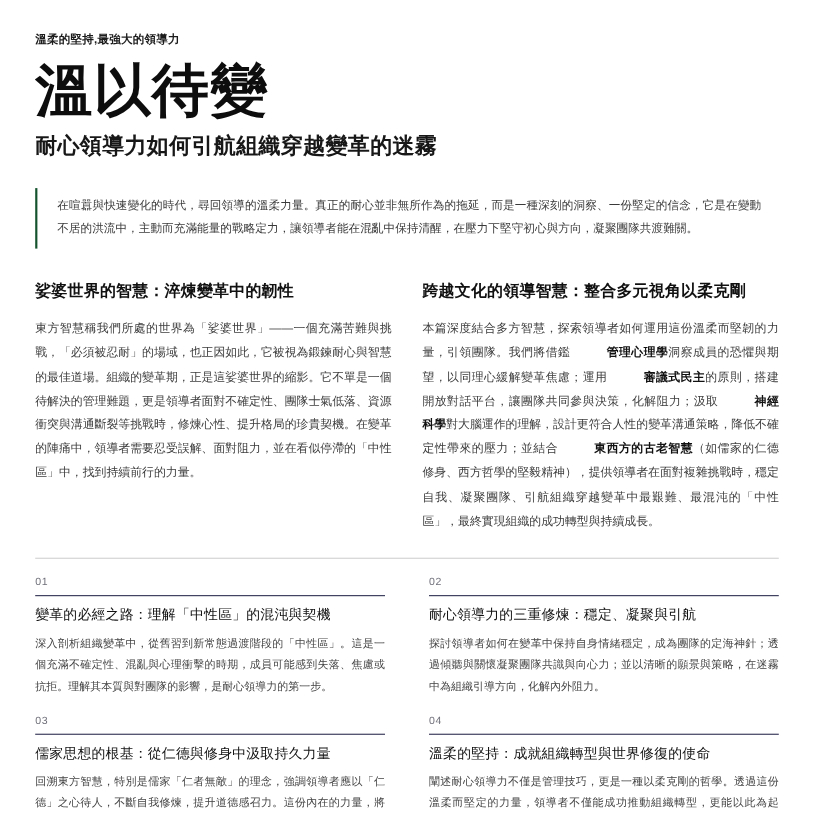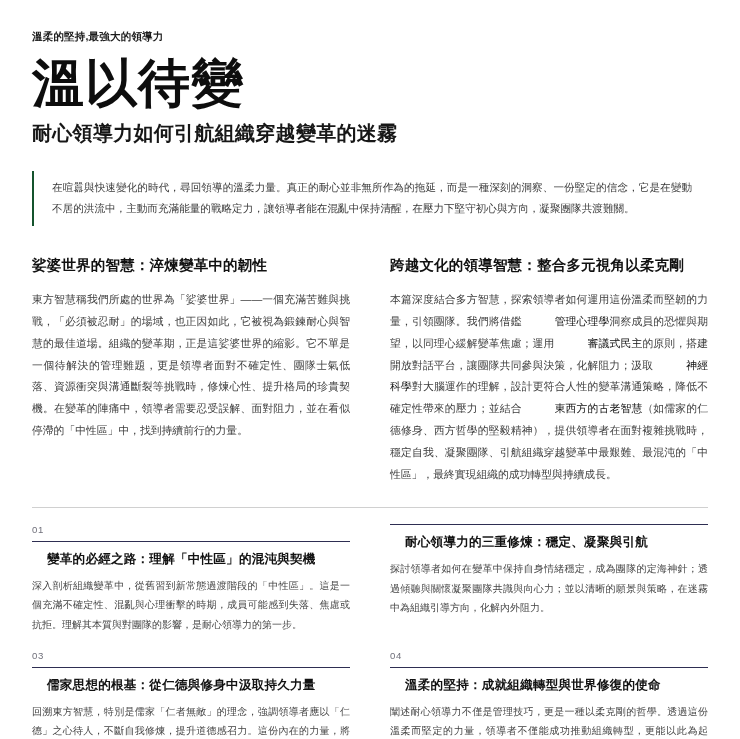--- a/index.html
+++ b/index.html
@@ -60,21 +60,21 @@
     margin: 0;
     font-size: 10.6px;
     line-height: 2.0;
     color: #3a3a3a;
     text-align: justify;
   }
 
   
   .two-col {
     display: flex;
-    gap: 40px;
+    gap: 28px;
     margin-bottom: 22px;
   }
   .col {
     flex: 1 1 0;
     min-width: 0;
   }
   .col h2 {
     font-size: 14.5px;
     font-weight: bold;
     line-height: 1.35;
@@ -83,21 +83,21 @@
     letter-spacing: 0.2px;
   }
   .col p {
     margin: 0;
     font-size: 10.8px;
     line-height: 2.02;
     color: #3c3c3c;
     text-align: justify;
   }
   .col p b {
-    font-weight: normal;
+    font-weight: bold;
     color: #111111;
     padding-left: 33px;
   }
 
   
   .rule {
     border: 0;
     border-top: 1px solid #d0d0d0;
     margin: 10px 0 0 0;
     height: 0;
@@ -119,23 +119,23 @@
     line-height: 1.2;
   }
   .card .num-rule {
     border: 0;
     border-top: 1.6px solid #2e2e52;
     margin: 0 0 9px 0;
     height: 0;
   }
   .card h3 {
     font-size: 12.6px;
-    font-weight: bold;
+    font-weight: normal;
     line-height: 1.35;
-    margin: 0 0 8px 15px;
+    margin: 0 0 8px 0;
     color: #121212;
     letter-spacing: 0.2px;
   }
   .card p {
     margin: 0;
     font-size: 10px;
     line-height: 1.95;
     color: #444444;
     text-align: justify;
   }
@@ -169,20 +169,21 @@
   <hr class="rule">
 
   <section class="cards" id="cards-grid">
       <div class="card">
         <p class="num">01</p>
         <hr class="num-rule">
         <h3>變革的必經之路：理解「中性區」的混沌與契機</h3>
         <p>深入剖析組織變革中，從舊習到新常態過渡階段的「中性區」。這是一個充滿不確定性、混亂與心理衝擊的時期，成員可能感到失落、焦慮或抗拒。理解其本質與對團隊的影響，是耐心領導力的第一步。</p>
       </div>
       <div class="card">
+        <p class="num">02</p>
         <hr class="num-rule">
         <h3>耐心領導力的三重修煉：穩定、凝聚與引航</h3>
         <p>探討領導者如何在變革中保持自身情緒穩定，成為團隊的定海神針；透過傾聽與關懷凝聚團隊共識與向心力；並以清晰的願景與策略，在迷霧中為組織引導方向，化解內外阻力。</p>
       </div>
       <div class="card">
         <p class="num">03</p>
         <hr class="num-rule">
         <h3>儒家思想的根基：從仁德與修身中汲取持久力量</h3>
         <p>回溯東方智慧，特別是儒家「仁者無敵」的理念，強調領導者應以「仁德」之心待人，不斷自我修煉，提升道德感召力。這份內在的力量，將支撐領導者在變革的長跑中，不懈地堅持與付出。</p>
       </div>

